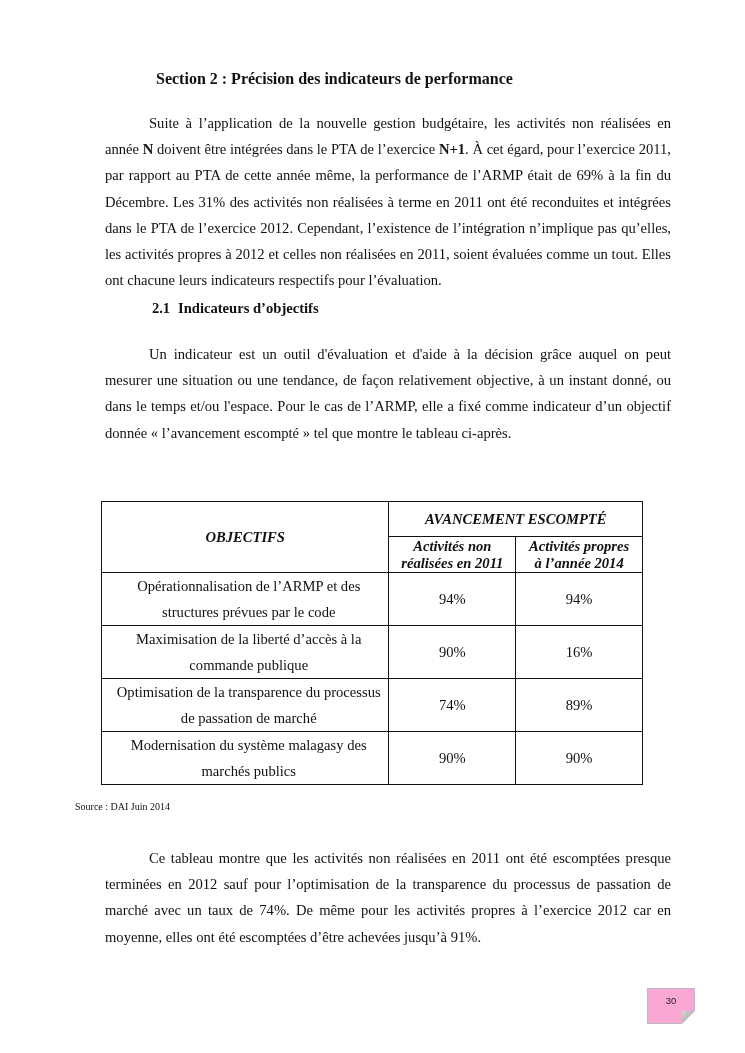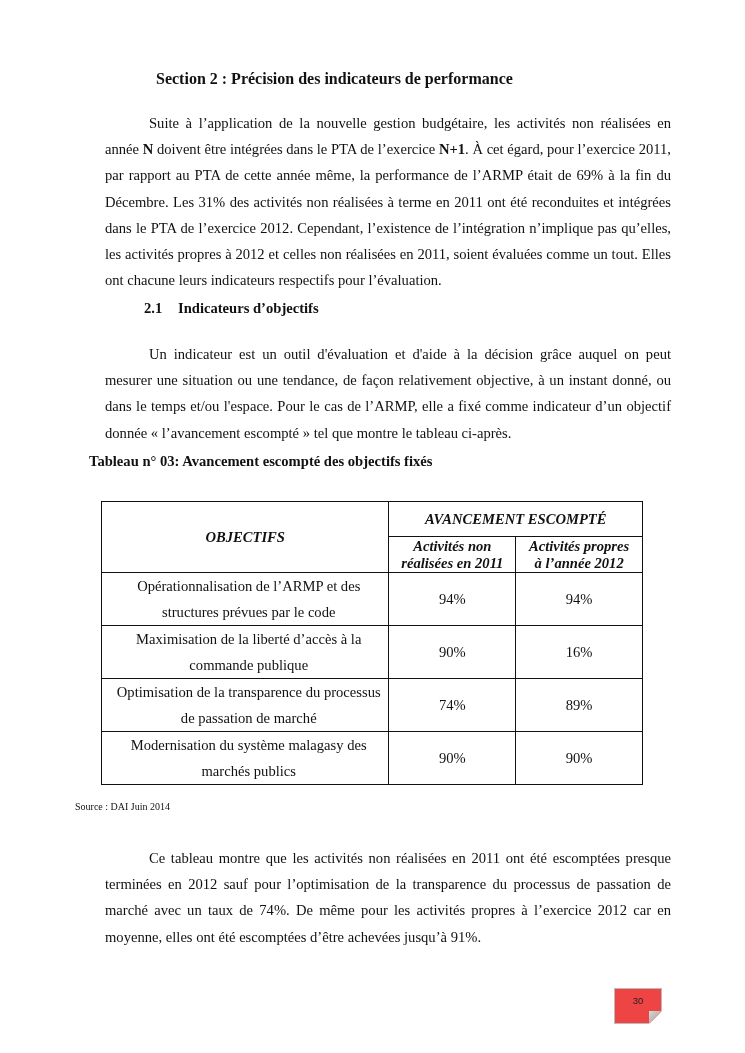--- a/index.html
+++ b/index.html
@@ -4,38 +4,38 @@
 <style>
   html, body { margin: 0; padding: 0; background: #ffffff; }
   body { width: 745px; height: 1053px; position: relative; overflow: hidden;
          font-family: "Liberation Serif", "DejaVu Serif", serif; color: #111; }
   .page { position: absolute; left: 0; top: 0; width: 745px; height: 1053px; }
   .section-title { position: absolute; left: 116px; top: 70px; font-size: 16px; font-weight: bold; margin-left: 40px; }
   .para { position: absolute; left: 89px; width: 566px; font-size: 14.6px; line-height: 26.2px;
           text-align: justify; text-indent: 44px; margin: 16px; }
   .para .b { font-weight: bold; }
   .p1 { top: 94px; }
-  .subsection { position: absolute; left: 144px; top: 300px; font-size: 14.6px; font-weight: bold; }
+  .subsection { position: absolute; left: 144px; top: 300px; font-size: 14.6px; font-weight: bold; text-align: center; }
   .subsection .num { display: inline-block; width: 34px; }
   .p2 { top: 325px; }
   .table-caption { position: absolute; left: 89px; top: 453px; font-size: 14.6px; font-weight: bold; }
   table.obj { position: absolute; left: 101px; top: 501px; width: 542px; border-collapse: collapse;
               font-size: 14.6px; }
   table.obj td, table.obj th { border: 1.3px solid #111; padding: 0; }
   table.obj th { font-weight: bold; text-align: center; font-style: italic; }
   .h-obj { width: 287px; height: 70px; }
   .h-av { height: 34px; }
   .h-sub { height: 35px; line-height: 17px; width: 126px; }
   .row td { height: 51px; }
   .cell-obj { text-align: center; padding-left: 7px !important; line-height: 26px; vertical-align: top; }
   .cell-val { text-align: center; vertical-align: middle; }
   .source { position: absolute; left: 75px; top: 801px; font-size: 10px; }
   .p3 { top: 829px; }
-  .page-num-box { position: absolute; left: 614px; top: 988px; width: 46px; height: 34px;
-                  border: 1px solid #bbb; background: #ef4444; }
+  .page-num-box { position: absolute; left: 647px; top: 988px; width: 46px; height: 34px;
+                  border: 1px solid #bbb; background: #f9a8d4; }
   .page-num { position: absolute; left: 0; width: 46px; top: 6px; text-align: center;
               font-family: "Liberation Sans", "DejaVu Sans", sans-serif; font-size: 9.5px; color: #222; }
   .page-curl { position: absolute; right: -1px; bottom: -1px; width: 0; height: 0;
                border-style: solid; border-width: 0 0 13px 13px;
                border-color: transparent transparent #ffffff transparent; }
   .page-curl-fold { position: absolute; right: 0px; bottom: 0px; width: 12px; height: 12px;
                     background: linear-gradient(135deg, #d8d8d8 0%, #b9b9b9 50%, transparent 51%); }
 </style>
 </head>
 <body>
@@ -45,36 +45,35 @@
   <div class="section-title">Section 2 : Précision des indicateurs de performance</div>
 
   <p class="para p1"><span>Suite à l’application de la nouvelle gestion budgétaire, les activités non réalisées en année </span><span class="b">N</span><span> doivent être intégrées dans le PTA de l’exercice </span><span class="b">N+1</span><span>. À cet égard,  pour l’exercice 2011, par rapport au PTA de cette année même, la performance de l’ARMP était de 69% à la fin du Décembre. Les 31% des activités non réalisées à terme en 2011 ont été reconduites et intégrées dans le PTA de l’exercice 2012. Cependant, l’existence de l’intégration n’implique pas qu’elles, les activités propres à 2012 et celles non réalisées en 2011, soient évaluées comme un tout. Elles ont chacune leurs indicateurs respectifs pour l’évaluation.</span></p>
 
   <div class="subsection">
     <span class="num">2.1</span><span>Indicateurs d’objectifs</span>
   </div>
 
   <p class="para p2">Un indicateur est un outil d'évaluation et d'aide à la décision grâce auquel on peut mesurer une situation ou une tendance, de façon relativement objective, à un instant donné, ou dans le temps et/ou l'espace. Pour le cas de l’ARMP, elle a fixé comme indicateur d’un objectif donnée « l’avancement escompté » tel que montre le tableau ci-après.</p>
 
-  <div class="table-caption">Tableau n° 03: Avancement escompté des objectifs fixés</div>
 
   <table class="obj">
     <tbody>
         <tr>
       <th class="h-obj" rowspan="2">OBJECTIFS</th>
       <th class="h-av" colspan="2">AVANCEMENT ESCOMPTÉ</th>
     </tr>
     <tr>
       <th class="h-sub">
         <span>Activités non</span><br>
         <span>réalisées en 2011</span>
       </th>
       <th class="h-sub">
         <span>Activités propres</span><br>
-        <span>à l’année 2012</span>
+        <span>à l’année 2014</span>
       </th>
     </tr>
     <tr class="row">
       <td class="cell-obj">Opérationnalisation de l’ARMP et des structures prévues par le code</td>
       <td class="cell-val">94%</td>
       <td class="cell-val">94%</td>
     </tr>
     <tr class="row">
       <td class="cell-obj">Maximisation de la liberté d’accès à la commande publique</td>
       <td class="cell-val">90%</td>

